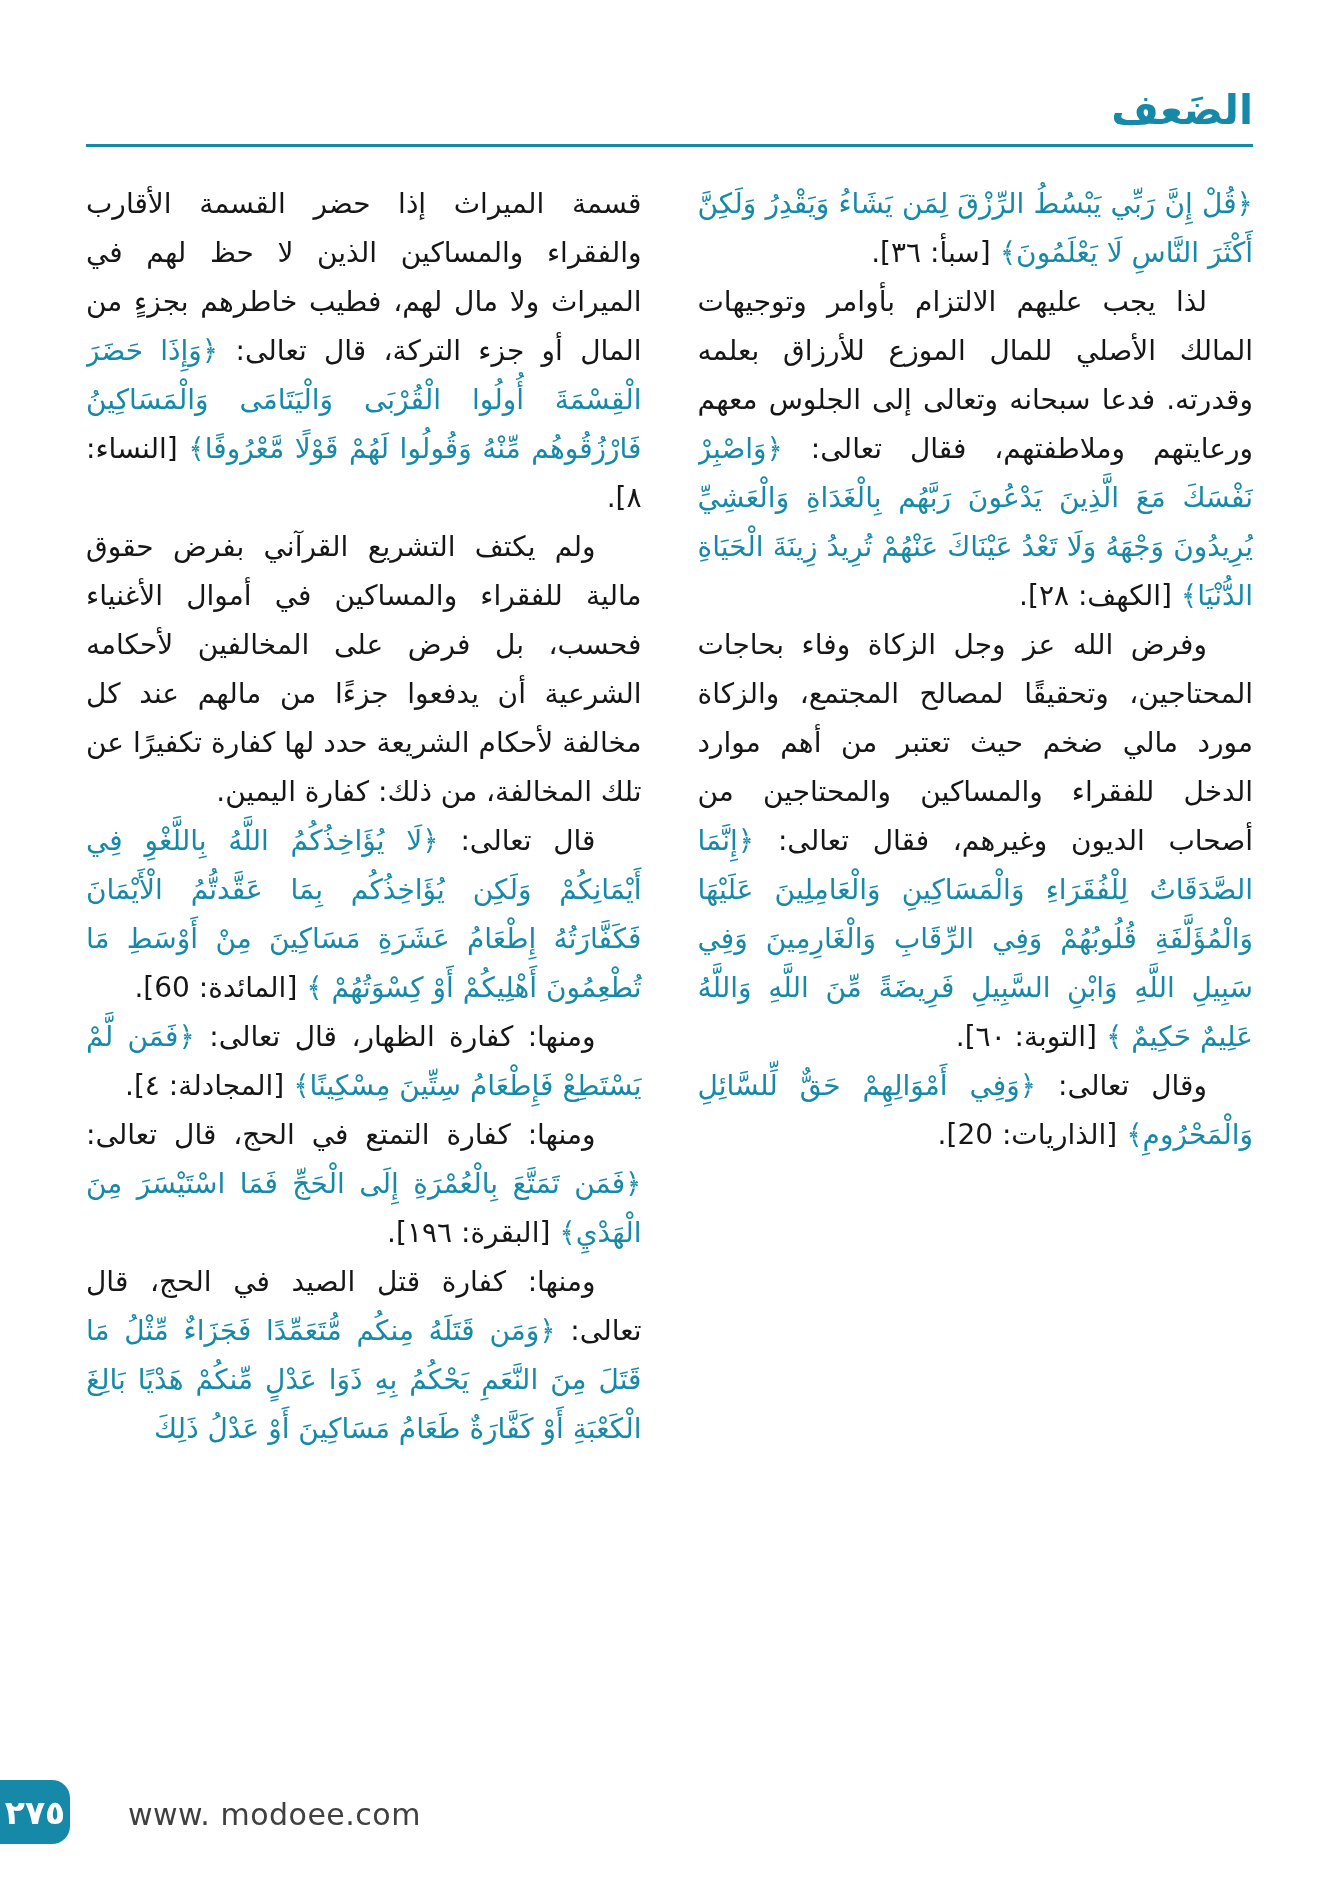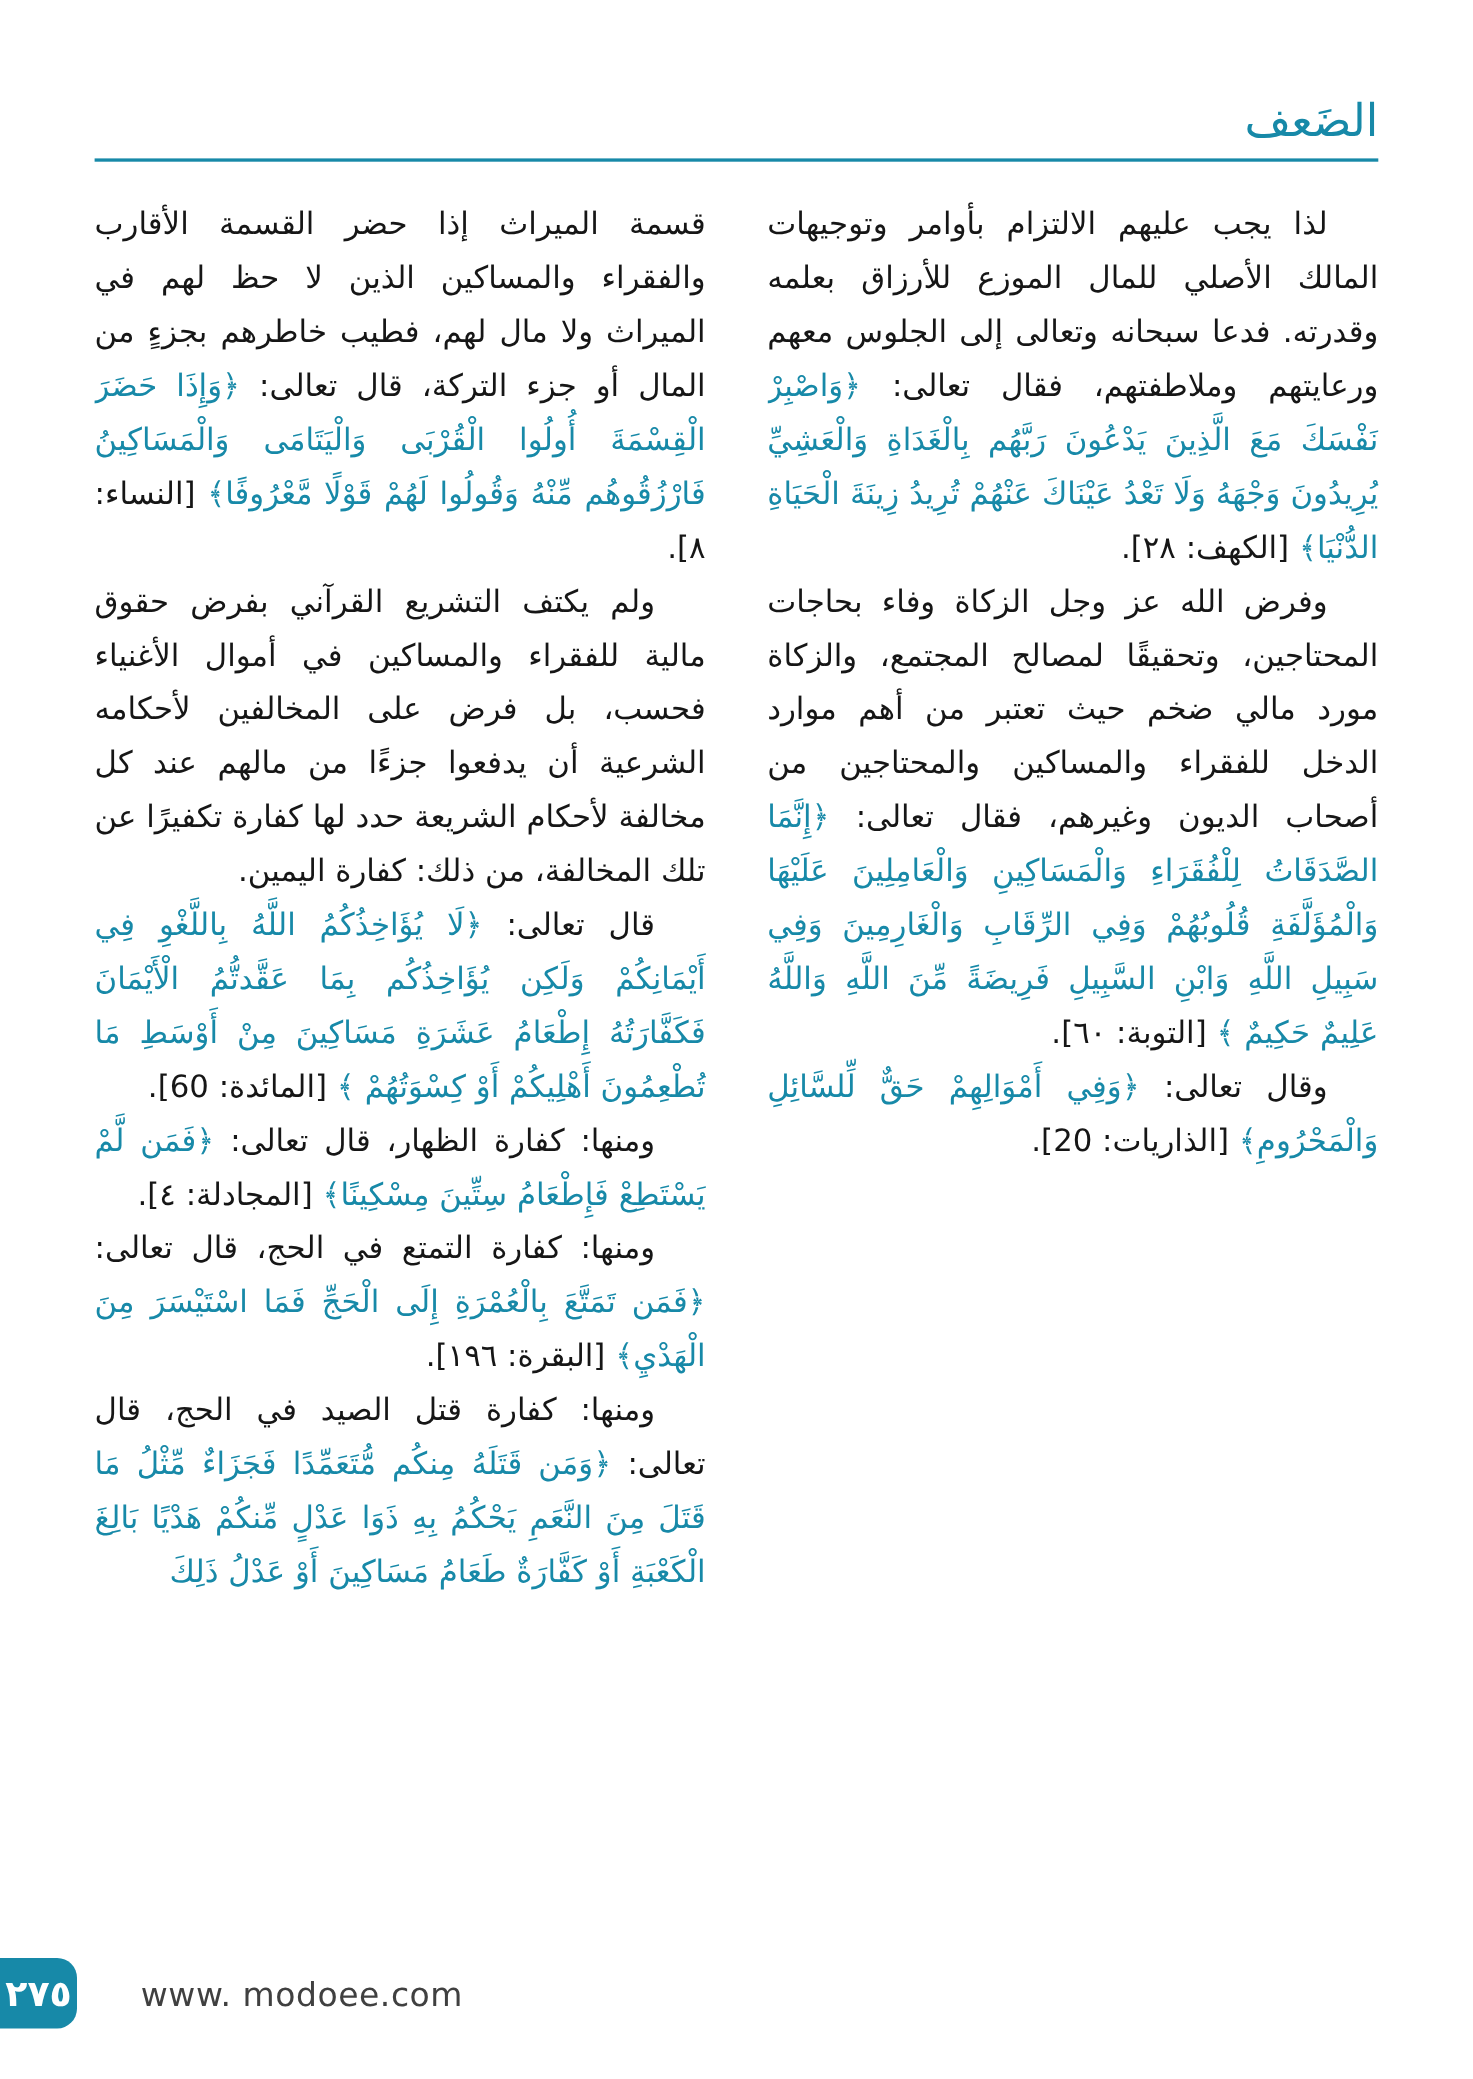--- a/index.html
+++ b/index.html
@@ -12,21 +12,21 @@
     background:#ffffff;
     overflow:hidden;
     direction:rtl;
     font-family:"DejaVu Sans", sans-serif;
   }
   .content { position:absolute; top:0; right:0; left:0; padding:86px 86px 0 86px; }
   .page-header { border-bottom:3px solid #1789a8; padding-bottom:10px; }
   .page-title {
     color:#1789a8;
     font-size:41px;
-    font-weight:400;
+    font-weight:700;
     display:inline-block;
   }
   .columns {
     display:flex;
     gap:56px;
     margin-top:32px;
     height:1570px;
     overflow:hidden;
   }
   .col {
@@ -85,20 +85,21 @@
 
 <div class="page">
   <div class="content">
 
     <div class="page-header">
       <span class="page-title">الضَعف</span>
     </div>
 
     <div class="columns">
       <div class="col">
+          <p class="para"><span class="seg-verse">﴿قُلْ إِنَّ رَبِّي يَبْسُطُ الرِّزْقَ لِمَن يَشَاءُ وَيَقْدِرُ وَلَكِنَّ أَكْثَرَ النَّاسِ لَا يَعْلَمُونَ﴾</span><span class="seg-ref"> [سبأ: ٣٦].</span></p>
           <p class="para indent"><span class="seg-text">لذا يجب عليهم الالتزام بأوامر وتوجيهات المالك الأصلي للمال الموزع للأرزاق بعلمه وقدرته. فدعا سبحانه وتعالى إلى الجلوس معهم ورعايتهم وملاطفتهم، فقال تعالى: </span><span class="seg-verse">﴿وَاصْبِرْ نَفْسَكَ مَعَ الَّذِينَ يَدْعُونَ رَبَّهُم بِالْغَدَاةِ وَالْعَشِيِّ يُرِيدُونَ وَجْهَهُ وَلَا تَعْدُ عَيْنَاكَ عَنْهُمْ تُرِيدُ زِينَةَ الْحَيَاةِ الدُّنْيَا﴾</span><span class="seg-ref"> [الكهف: ٢٨].</span></p>
           <p class="para indent"><span class="seg-text">وفرض الله عز وجل الزكاة وفاء بحاجات المحتاجين، وتحقيقًا لمصالح المجتمع، والزكاة مورد مالي ضخم حيث تعتبر من أهم موارد الدخل للفقراء والمساكين والمحتاجين من أصحاب الديون وغيرهم، فقال تعالى: </span><span class="seg-verse">﴿إِنَّمَا الصَّدَقَاتُ لِلْفُقَرَاءِ وَالْمَسَاكِينِ وَالْعَامِلِينَ عَلَيْهَا وَالْمُؤَلَّفَةِ قُلُوبُهُمْ وَفِي الرِّقَابِ وَالْغَارِمِينَ وَفِي سَبِيلِ اللَّهِ وَابْنِ السَّبِيلِ فَرِيضَةً مِّنَ اللَّهِ وَاللَّهُ عَلِيمٌ حَكِيمٌ ﴾</span><span class="seg-ref"> [التوبة: ٦٠].</span></p>
           <p class="para indent"><span class="seg-text">وقال تعالى: </span><span class="seg-verse">﴿وَفِي أَمْوَالِهِمْ حَقٌّ لِّلسَّائِلِ وَالْمَحْرُومِ﴾</span><span class="seg-ref"> [الذاريات: 20].</span></p>
         </div>
       <div class="col">
           <p class="para"><span class="seg-text">قسمة الميراث إذا حضر القسمة الأقارب والفقراء والمساكين الذين لا حظ لهم في الميراث ولا مال لهم، فطيب خاطرهم بجزءٍ من المال أو جزء التركة، قال تعالى: </span><span class="seg-verse">﴿وَإِذَا حَضَرَ الْقِسْمَةَ أُولُوا الْقُرْبَى وَالْيَتَامَى وَالْمَسَاكِينُ فَارْزُقُوهُم مِّنْهُ وَقُولُوا لَهُمْ قَوْلًا مَّعْرُوفًا﴾</span><span class="seg-ref"> [النساء: ٨].</span></p>
           <p class="para indent"><span class="seg-text">ولم يكتف التشريع القرآني بفرض حقوق مالية للفقراء والمساكين في أموال الأغنياء فحسب، بل فرض على المخالفين لأحكامه الشرعية أن يدفعوا جزءًا من مالهم عند كل مخالفة لأحكام الشريعة حدد لها كفارة تكفيرًا عن تلك المخالفة، من ذلك: كفارة اليمين.</span></p>
           <p class="para indent"><span class="seg-text">قال تعالى: </span><span class="seg-verse">﴿لَا يُؤَاخِذُكُمُ اللَّهُ بِاللَّغْوِ فِي أَيْمَانِكُمْ وَلَكِن يُؤَاخِذُكُم بِمَا عَقَّدتُّمُ الْأَيْمَانَ فَكَفَّارَتُهُ إِطْعَامُ عَشَرَةِ مَسَاكِينَ مِنْ أَوْسَطِ مَا تُطْعِمُونَ أَهْلِيكُمْ أَوْ كِسْوَتُهُمْ ﴾</span><span class="seg-ref"> [المائدة: 60].</span></p>
           <p class="para indent"><span class="seg-text">ومنها: كفارة الظهار، قال تعالى: </span><span class="seg-verse">﴿فَمَن لَّمْ يَسْتَطِعْ فَإِطْعَامُ سِتِّينَ مِسْكِينًا﴾</span><span class="seg-ref"> [المجادلة: ٤].</span></p>
           <p class="para indent"><span class="seg-text">ومنها: كفارة التمتع في الحج، قال تعالى: </span><span class="seg-verse">﴿فَمَن تَمَتَّعَ بِالْعُمْرَةِ إِلَى الْحَجِّ فَمَا اسْتَيْسَرَ مِنَ الْهَدْيِ﴾</span><span class="seg-ref"> [البقرة: ١٩٦].</span></p>

